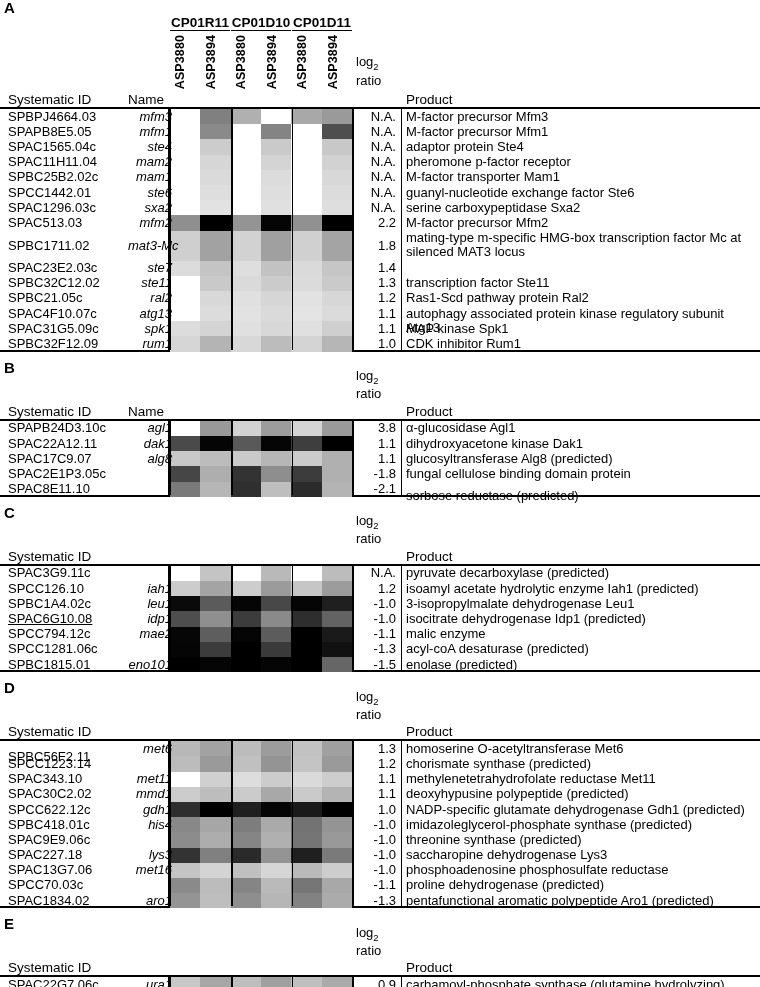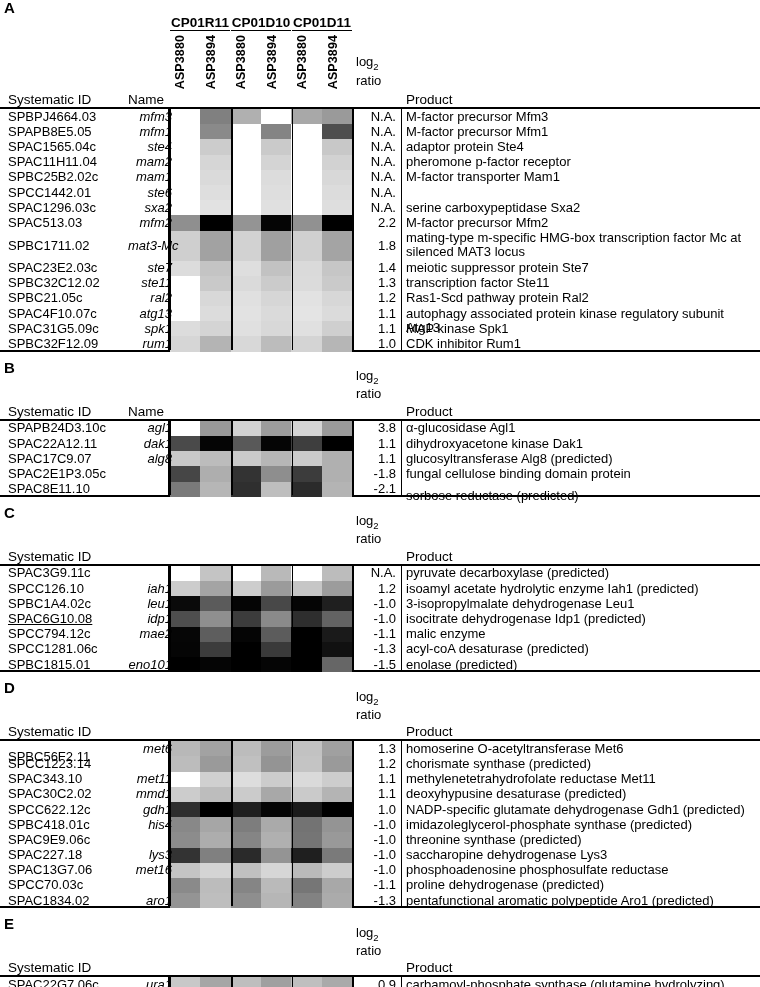--- a/index.html
+++ b/index.html
@@ -226,20 +226,21 @@
               <div class="hcell" style="width: 30.3333px; background: rgb(222, 222, 222);"></div>
             </div>
             <div class="hgrp" style="width: 60.6667px;">
               <div class="hcell" style="width: 30.3333px; background: rgb(255, 255, 255);"></div>
               <div class="hcell" style="width: 30.3333px; background: rgb(220, 220, 220);"></div>
             </div>
           </div>
           <div class="cell-id" style="top: 0.6px;">SPCC1442.01</div>
           <div class="cell-name" style="top: 0.6px;">ste6</div>
           <div class="cell-ratio" style="top: 0.6px;">N.A.</div>
+          <div class="cell-prod" style="top: 0.6px; width: 350px;">guanyl-nucleotide exchange factor Ste6</div>
         </div>
         <div class="row" style="height: 15.2px;">
           <div class="heat" style="left: 170px; width: 182px; height: 15.2px;">
             <div class="hgrp" style="width: 60.6667px;">
               <div class="hcell" style="width: 30.3333px; background: rgb(255, 255, 255);"></div>
               <div class="hcell" style="width: 30.3333px; background: rgb(226, 226, 226);"></div>
             </div>
             <div class="hgrp" style="width: 60.6667px;">
               <div class="hcell" style="width: 30.3333px; background: rgb(255, 255, 255);"></div>
               <div class="hcell" style="width: 30.3333px; background: rgb(224, 224, 224);"></div>
@@ -305,21 +306,20 @@
               <div class="hcell" style="width: 30.3333px; background: rgb(194, 194, 194);"></div>
             </div>
             <div class="hgrp" style="width: 60.6667px;">
               <div class="hcell" style="width: 30.3333px; background: rgb(218, 218, 218);"></div>
               <div class="hcell" style="width: 30.3333px; background: rgb(198, 198, 198);"></div>
             </div>
           </div>
           <div class="cell-id" style="top: 0.6px;">SPAC23E2.03c</div>
           <div class="cell-name" style="top: 0.6px;">ste7</div>
           <div class="cell-ratio" style="top: 0.6px;">1.4</div>
-          <div class="cell-prod" style="top: 0.6px; width: 350px;">meiotic suppressor protein Ste7</div>
         </div>
         <div class="row" style="height: 15.2px;">
           <div class="heat" style="left: 170px; width: 182px; height: 15.2px;">
             <div class="hgrp" style="width: 60.6667px;">
               <div class="hcell" style="width: 30.3333px; background: rgb(255, 255, 255);"></div>
               <div class="hcell" style="width: 30.3333px; background: rgb(201, 201, 201);"></div>
             </div>
             <div class="hgrp" style="width: 60.6667px;">
               <div class="hcell" style="width: 30.3333px; background: rgb(218, 218, 218);"></div>
               <div class="hcell" style="width: 30.3333px; background: rgb(203, 203, 203);"></div>
@@ -793,21 +793,21 @@
               <div class="hcell" style="width: 30.3333px; background: rgb(168, 168, 168);"></div>
             </div>
             <div class="hgrp" style="width: 60.6667px;">
               <div class="hcell" style="width: 30.3333px; background: rgb(202, 202, 202);"></div>
               <div class="hcell" style="width: 30.3333px; background: rgb(180, 180, 180);"></div>
             </div>
           </div>
           <div class="cell-id" style="top: 0.6px;">SPAC30C2.02</div>
           <div class="cell-name" style="top: 0.6px;">mmd1</div>
           <div class="cell-ratio" style="top: 0.6px;">1.1</div>
-          <div class="cell-prod" style="top: 0.6px; width: 350px;">deoxyhypusine desaturase (predicted)</div>
+          <div class="cell-prod" style="top: 0.6px; width: 350px;">deoxyhypusine polypeptide (predicted)</div>
         </div>
         <div class="row" style="height: 15.2px;">
           <div class="heat" style="left: 170px; width: 182px; height: 15.2px;">
             <div class="hgrp" style="width: 60.6667px;">
               <div class="hcell" style="width: 30.3333px; background: rgb(46, 46, 46);"></div>
               <div class="hcell" style="width: 30.3333px; background: rgb(0, 0, 0);"></div>
             </div>
             <div class="hgrp" style="width: 60.6667px;">
               <div class="hcell" style="width: 30.3333px; background: rgb(31, 31, 31);"></div>
               <div class="hcell" style="width: 30.3333px; background: rgb(5, 5, 5);"></div>

